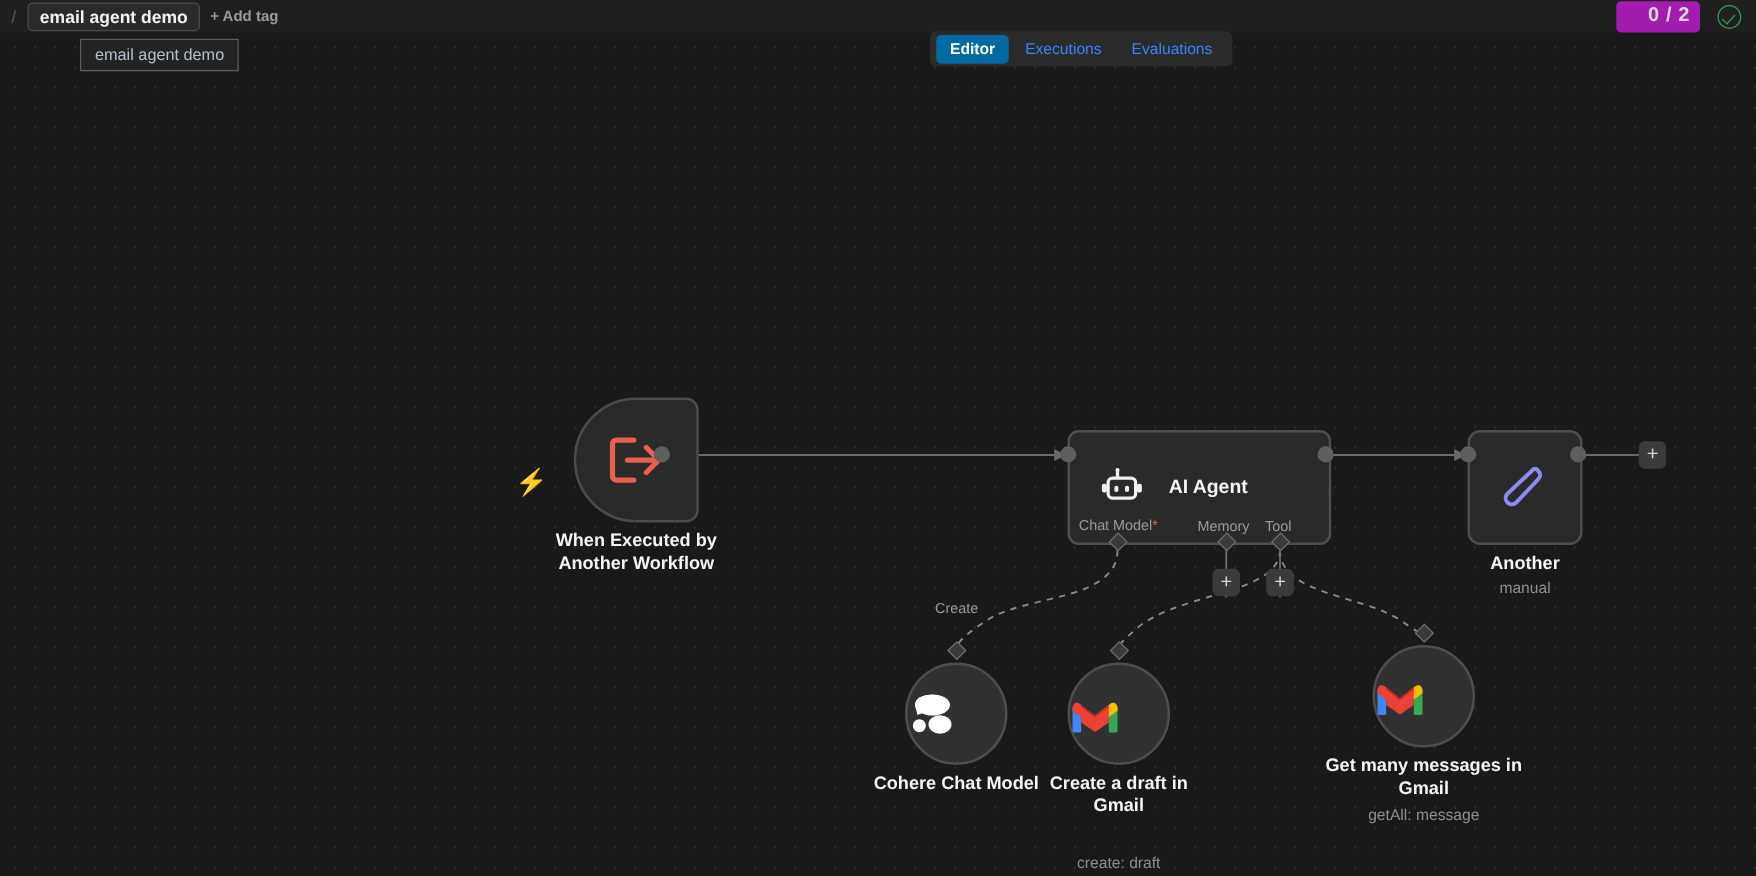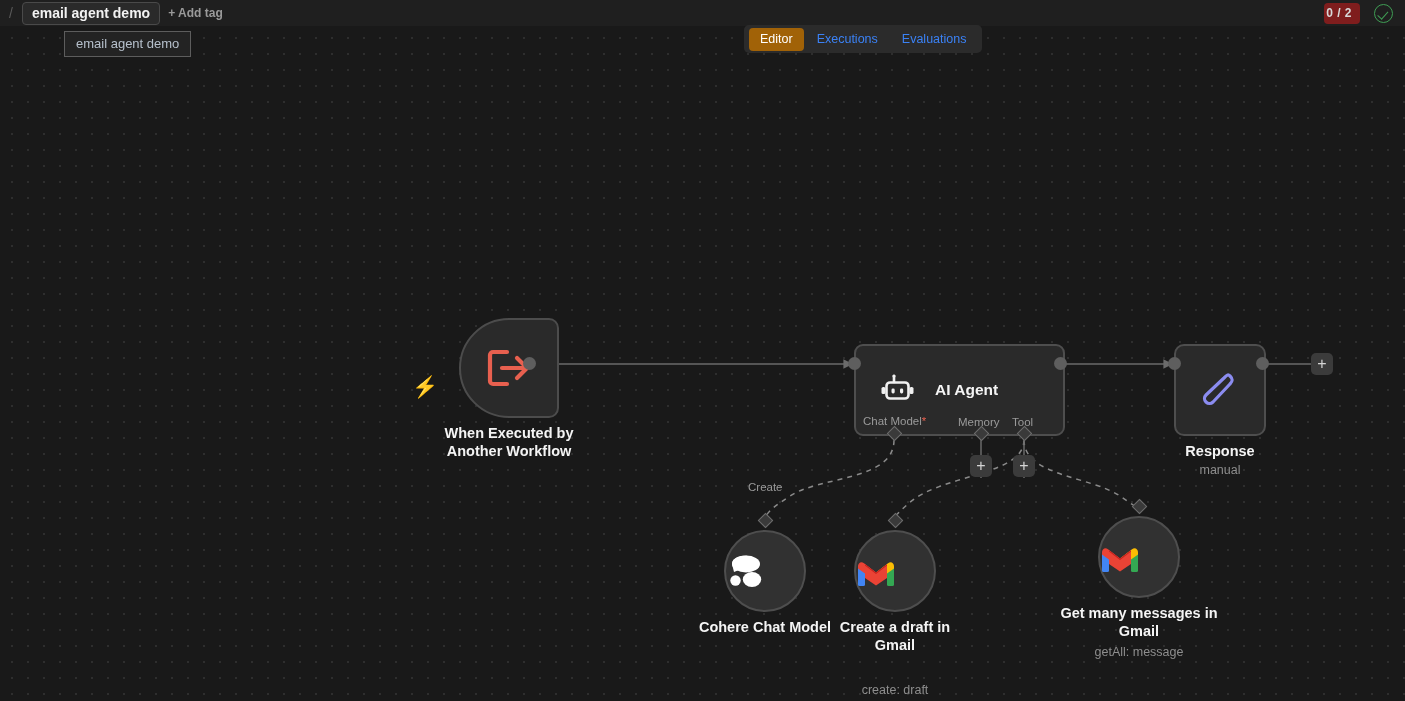--- a/index.html
+++ b/index.html
@@ -69,37 +69,37 @@
   }
   .tab {
     font-size: 12.5px;
     padding: 4px 11px 5px 11px;
     border-radius: 4px;
     color: #3b82f6;
     white-space: nowrap;
     cursor: pointer;
   }
   .tab.active {
-    background: #a16207;
+    background: #0369a1;
     color: #ffffff;
-    font-weight: 400;
+    font-weight: 700;
   }
 
   
   .tb-right {
     position: absolute; right: 12px; top: 0; height: 26px;
     display: flex; align-items: center; gap: 14px;
   }
   .counter-badge {
-    background: #7f1d1d;
+    background: #a21caf;
     border-radius: 4px;
     color: #d8d8d8;
-    font-size: 12px;
-    font-weight: 700;
-    padding: 3px 8px 4px 2px;
+    font-size: 16px;
+    font-weight: 700;
+    padding: 3px 8px 4px 25px;
     letter-spacing: 0.5px;
   }
   .check-circle {
     width: 19px; height: 19px;
     border: 1.6px solid #3f9d54;
     border-radius: 50%;
     position: relative;
     cursor: pointer;
   }
   .check-circle::after {
@@ -335,21 +335,21 @@
   <div class="diamond" style="left:1019px; top:402px;"></div>
   <div class="port-label" style="left:1012px; top:390px;">Tool</div>
 
   <div class="plus-btn" style="left:970px; top:429px;">+</div>
   <div class="plus-btn" style="left:1013px; top:429px;">+</div>
 
   <div class="node response-node">
     <svg class="icon-svg" width="46" height="46" viewBox="0 0 46 46">
       <path d="M33 9 C36 12, 36 14, 33 17 L16 35 C14 37, 11 37, 9 35 C7 33, 7 30, 9 28 L27 11 C30 8, 31 7, 33 9 Z" stroke="#8b8cf0" stroke-width="3.2" fill="none" stroke-linejoin="round"></path>
     </svg>
-    <div class="node-label">Response</div>
+    <div class="node-label">Another</div>
     <div class="node-sublabel" style="margin-top:28px;">manual</div>
   </div>
   <div class="endpoint" style="left:1168px; top:331px;"></div>
   <div class="endpoint" style="left:1256px; top:331px;"></div>
   <div class="plus-btn" style="left:1311px; top:327px;">+</div>
 
   <div class="port-label" style="left:748px; top:455px;">Create</div>
   <div class="diamond" style="left:760px; top:489px;"></div>
   <div class="node sub-node sub-cohere">
     <svg class="icon-svg" width="40" height="36" viewBox="0 0 40 36">

